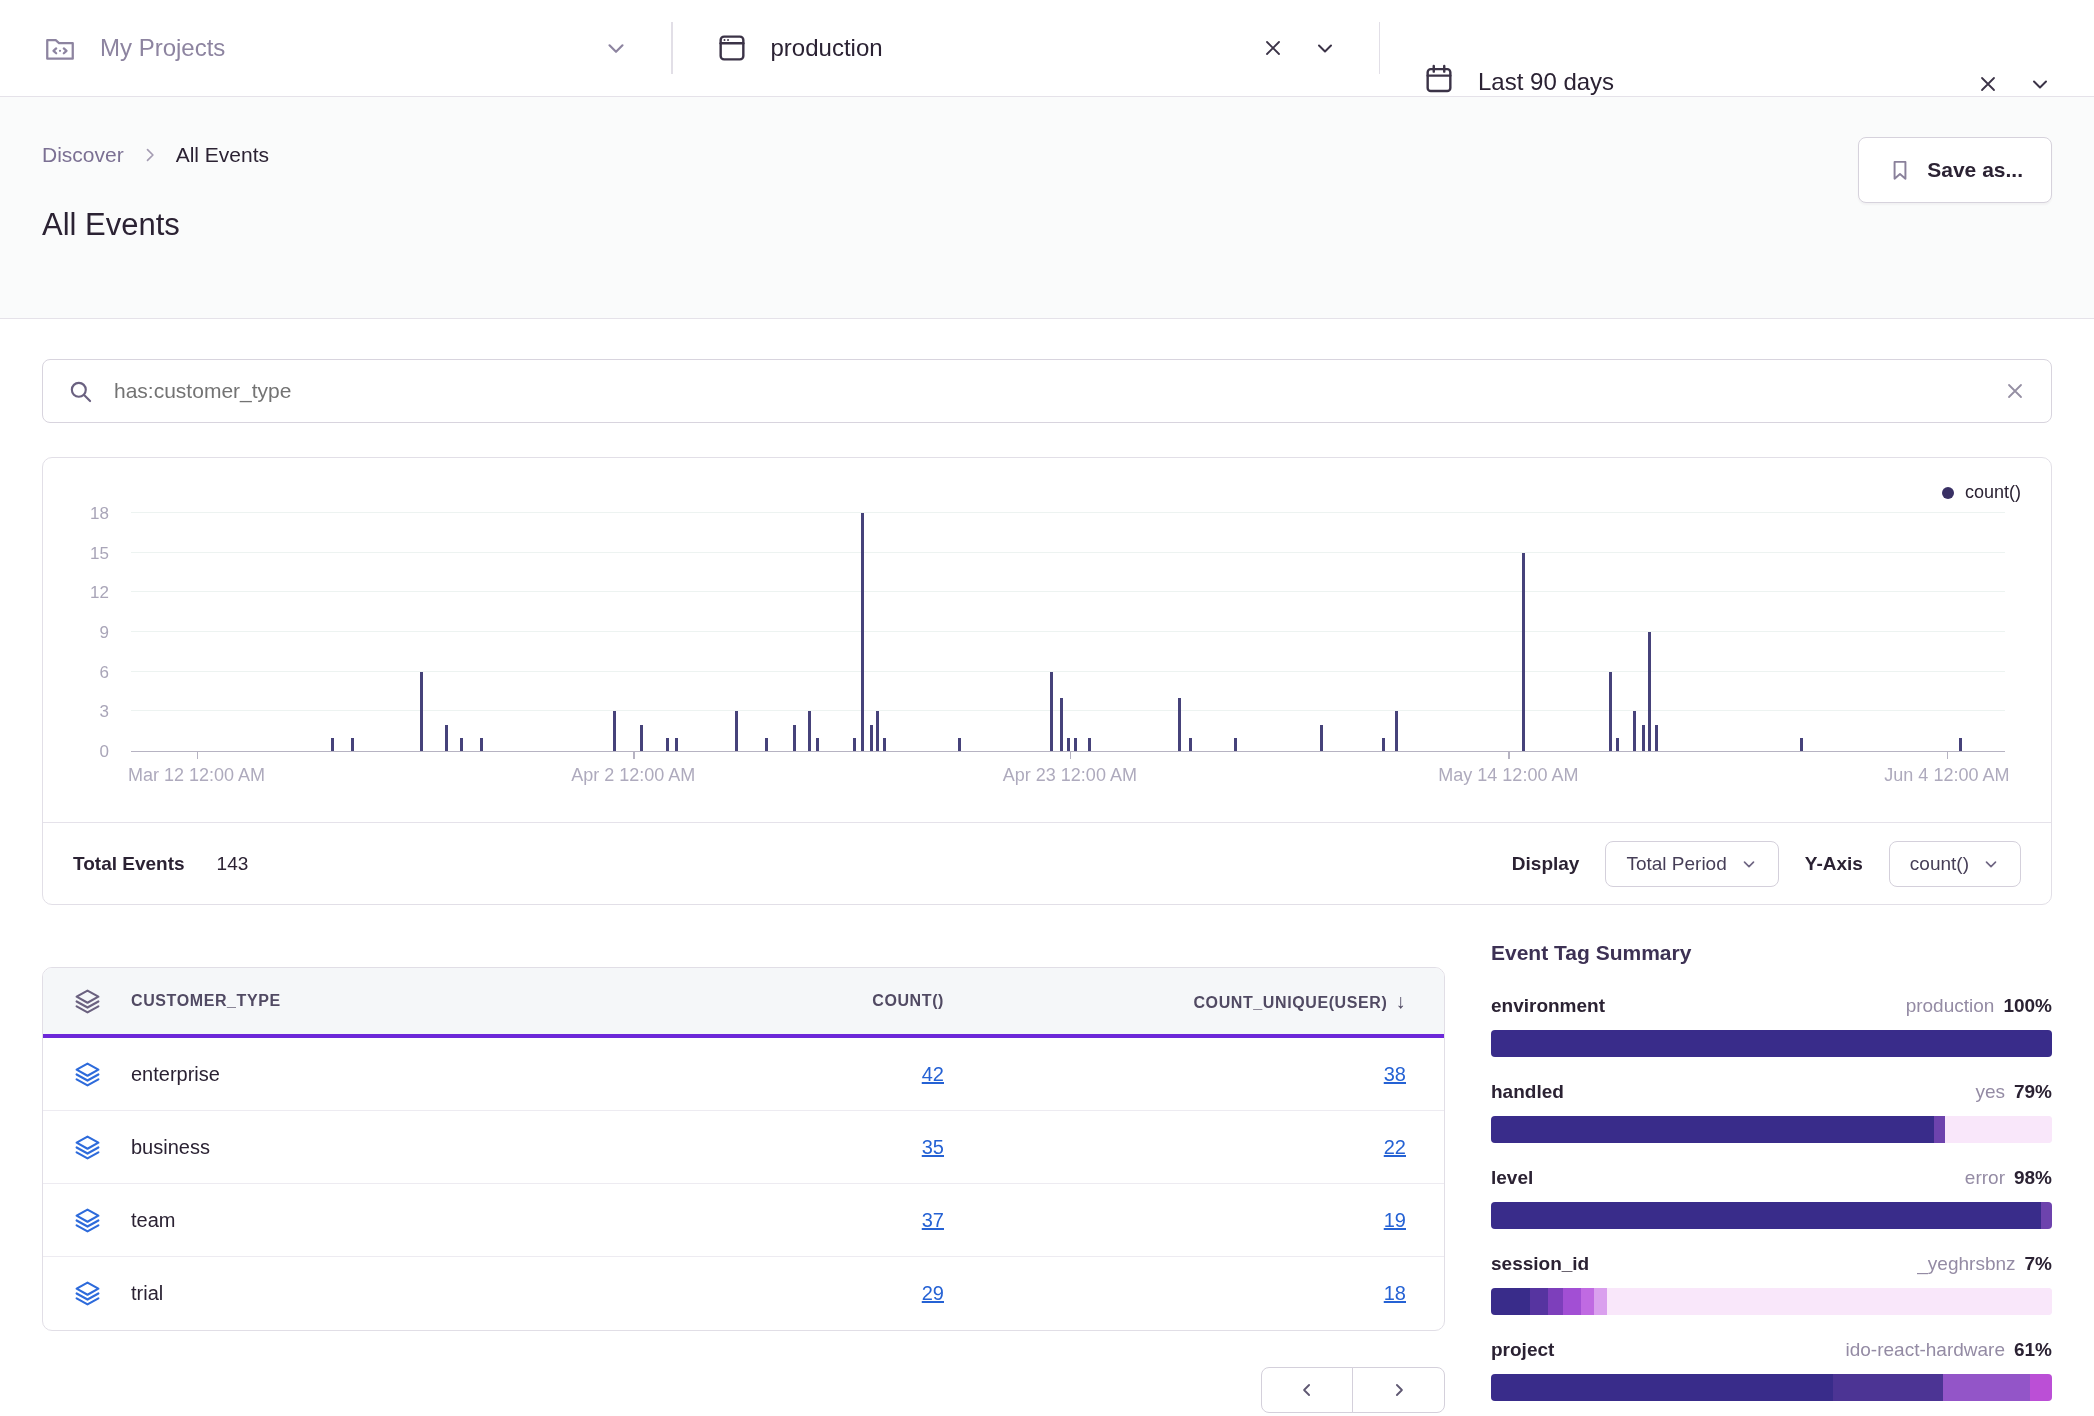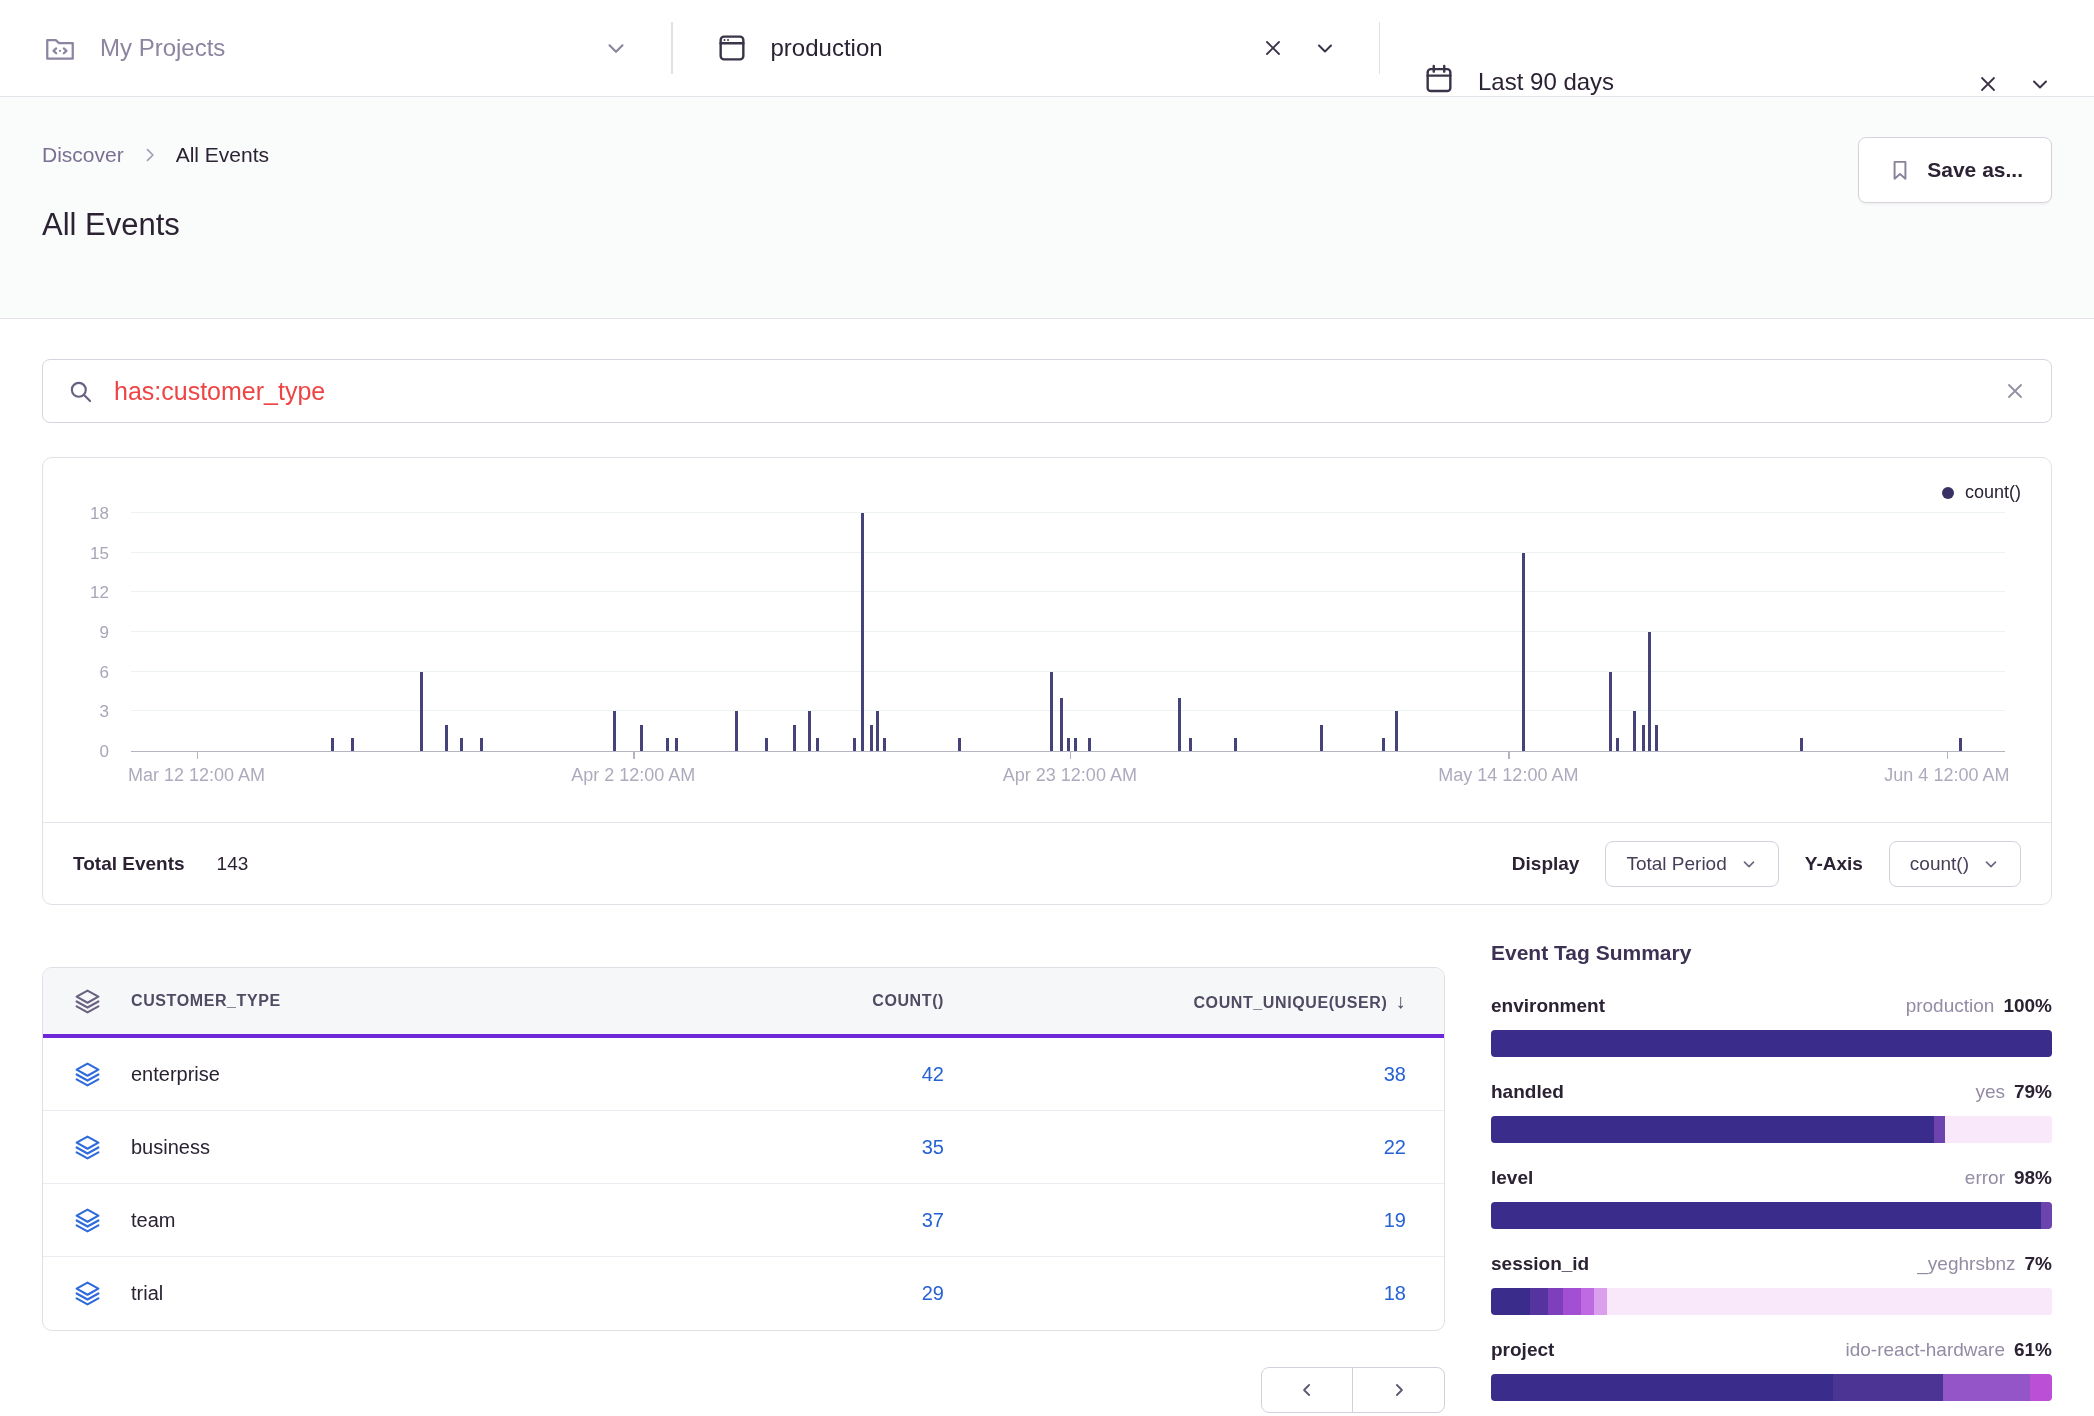--- a/index.html
+++ b/index.html
@@ -31,21 +31,21 @@
   .save-as-btn { position: absolute; top: 40px; right: 42px; height: 66px; padding: 0 28px;
     background: #fff; border: 1.5px solid #d6d2dc; border-radius: 8px; display: flex;
     align-items: center; gap: 14px; font-size: 21px; font-weight: bold; color: #2b2233;
     box-shadow: 0 2px 2px rgba(43,34,51,0.04); cursor: pointer; }
   .page-title { margin-top: 40px; font-size: 31px; font-weight: 400; color: #2b2233; }
 
   
   .search-bar { margin: 40px 42px 0; height: 64px; border: 1.5px solid #d8d4de;
     border-radius: 8px; display: flex; align-items: center; padding: 0 24px; gap: 20px;
     background: #fff; }
-  .search-query { font-size: 25px; color: #ef4444; flex: 1; }
+  .search-query { font-size: 21px; color: #737373; flex: 1; }
 
   
   .chart-panel { margin: 34px 42px 0; border: 1.5px solid #e2dfe7; border-radius: 10px;
     position: relative; background: #fff; }
   .legend { position: absolute; top: 24px; right: 30px; display: flex; align-items: center;
     gap: 11px; }
   .legend-dot { width: 12px; height: 12px; border-radius: 50%; background: #393064; }
   .legend-label { font-size: 18px; color: #2b2233; }
   .chart-wrap { position: relative; height: 324px; margin-top: 40px; }
   .chart-plot { position: absolute; left: 88px; right: 46px; top: 0; bottom: 70px;
@@ -80,21 +80,21 @@
   .t-row { display: grid; grid-template-columns: 88px 1fr 340px 500px; align-items: center; }
   .t-head { background: #f5f7f9; height: 70px; border-bottom: 4px solid #6d28d9; }
   .th { font-size: 16px; font-weight: bold; color: #514a63; letter-spacing: 0.6px; }
   .cell-icon { display: flex; justify-content: center; }
   .num, .th-num { text-align: right; }
   .th-unique, .cell-unique { text-align: right; padding-right: 38px; }
   .sort-arrow { font-size: 20px; margin-left: 8px; font-weight: bold; color: #514a63; }
   .t-body-row { height: 73px; border-bottom: 1px solid #edebf1; }
   .t-body-row:last-child { border-bottom: none; }
   .row-name { font-size: 20px; color: #2b2233; }
-  .row-num { font-size: 20px; color: #2562d4; cursor: pointer; }
+  .row-num { font-size: 20px; color: #2562d4; cursor: pointer; text-decoration: underline; }
   .pagination { margin-top: 36px; display: flex; justify-content: flex-end; }
   .page-btn { width: 93px; height: 46px; background: #fff; border: 1.5px solid #d4d0db;
     display: flex; align-items: center; justify-content: center; color: #5f5872;
     font-size: 24px; cursor: pointer; }
   .page-btn.prev { border-radius: 8px 0 0 8px; }
   .page-btn.next { border-radius: 0 8px 8px 0; margin-left: -1.5px; }
 
   
   .tag-summary { flex: 1; }
   .tag-heading { font-size: 21px; font-weight: bold; color: #3d3154; margin-bottom: 30px; }

